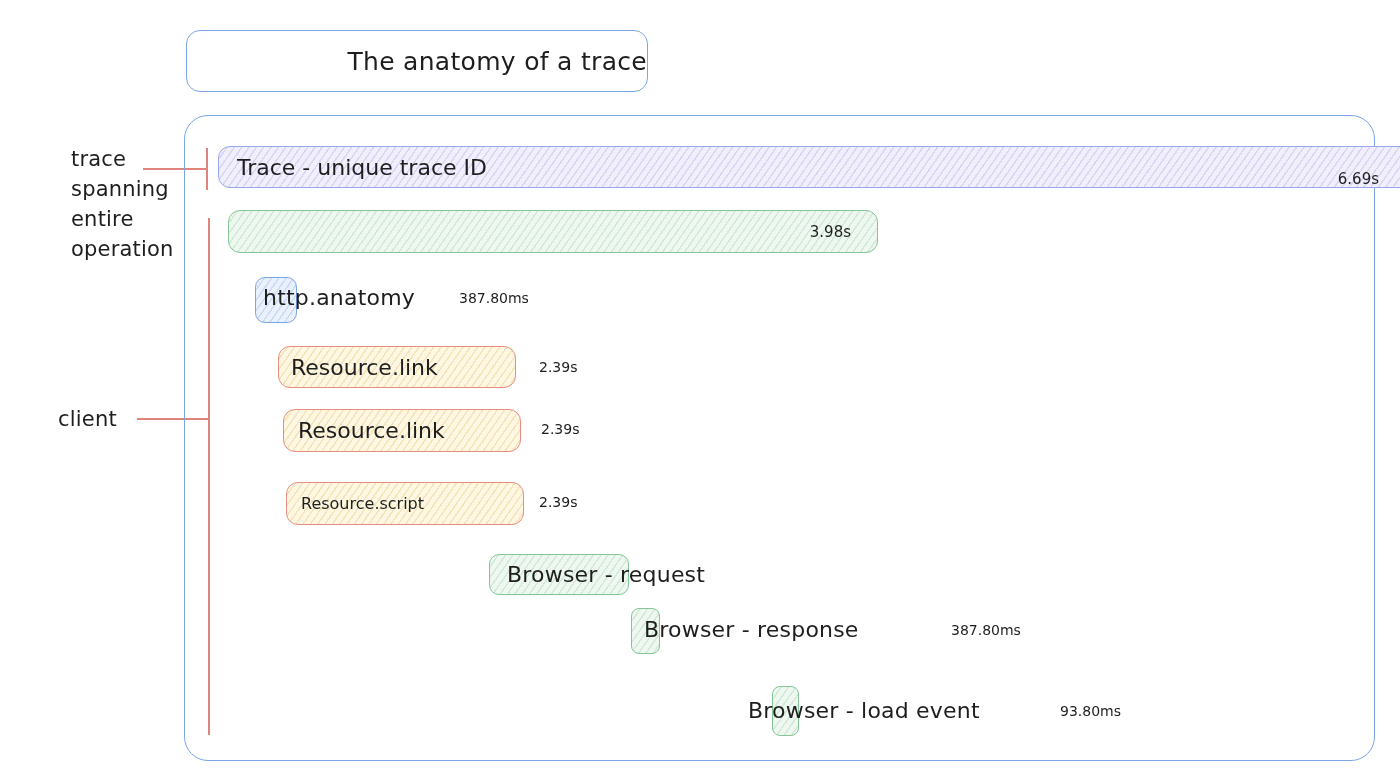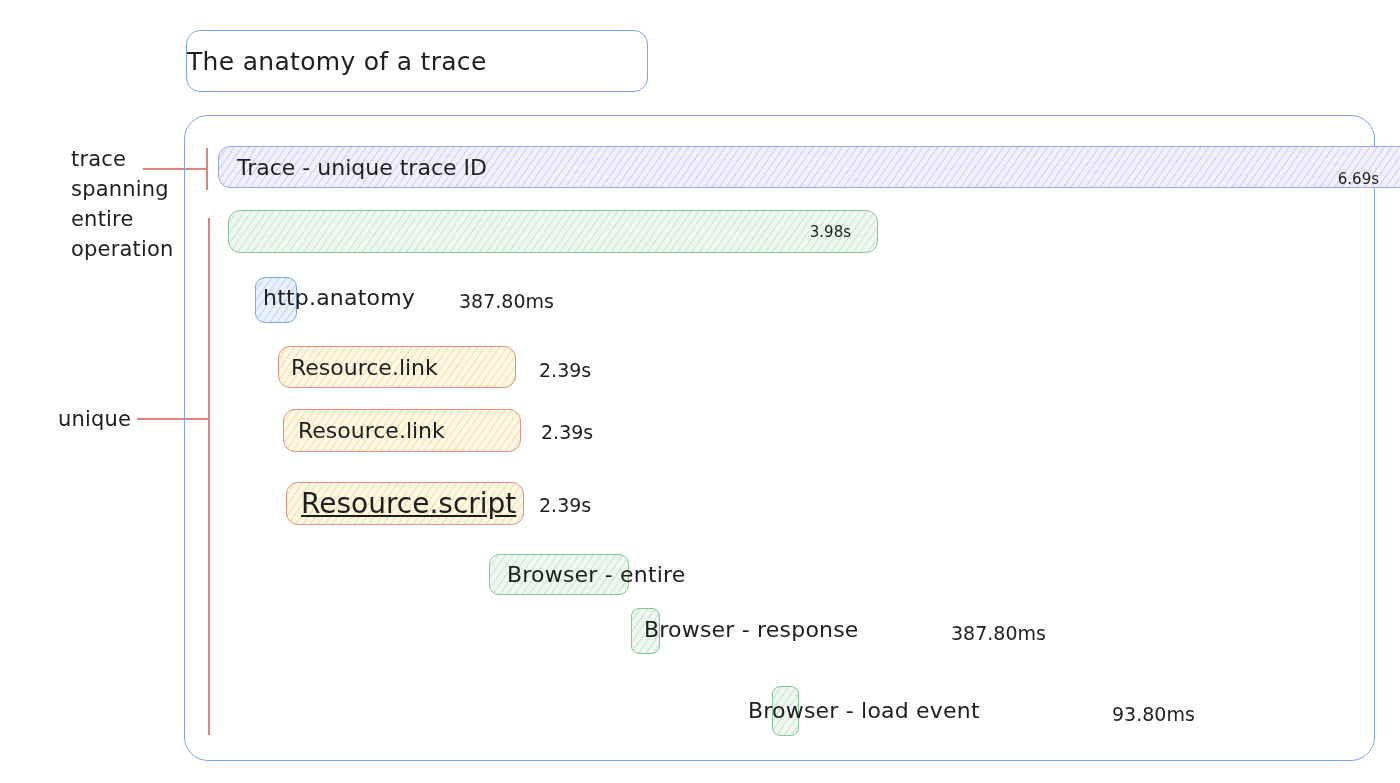--- a/index.html
+++ b/index.html
@@ -9,21 +9,21 @@
     font-family:"DejaVu Sans", sans-serif;
     color:#1e1e1e;
     position:relative;
     overflow:hidden;
   }
   .abs{position:absolute;}
   
   .title-box{
     left:186px;top:30px;width:460px;height:60px;
     border:1.6px solid #7ca6e8;border-radius:14px;
-    display:flex;align-items:center;justify-content:flex-start;
+    display:flex;align-items:center;justify-content:flex-end;
     font-size:25px;letter-spacing:.3px;
   }
   .diagram-container{
     left:184px;top:115px;width:1189px;height:644px;
     border:1.6px solid #7ca6e8;border-radius:24px;
   }
   
   .bar{
     border:1.6px solid;box-sizing:border-box;
     display:flex;align-items:center;
@@ -46,39 +46,39 @@
     border-color:#e98d80;
   }
   
   .trace-bar{left:218px;top:146px;width:1202px;height:42px;border-radius:12px;padding:0 18px;font-size:22px;}
   .trace-bar .dur{margin-left:auto;padding-right:22px;margin-top:24px;}
   .connect-bar{left:228px;top:210px;width:650px;height:43px;border-radius:12px;padding:0 14px;font-size:22px;}
   .connect-bar .dur{margin-left:auto;padding-right:12px;}
   .httpclient-box{left:255px;top:277px;width:42px;height:46px;border-radius:10px;}
   .res1{left:278px;top:346px;width:238px;height:42px;border-radius:12px;padding:0 12px;font-size:22px;}
   .res2{left:283px;top:409px;width:238px;height:43px;border-radius:12px;padding:0 14px;font-size:22px;}
-  .res3{left:286px;top:482px;width:238px;height:43px;border-radius:12px;padding:0 14px;font-size:28px;text-decoration:underline;}
+  .res3{left:286px;top:482px;width:238px;height:43px;border-radius:12px;padding:0 14px;font-size:16px;}
   .request-box{left:489px;top:554px;width:140px;height:41px;border-radius:10px;}
   .response-box{left:631px;top:608px;width:29px;height:46px;border-radius:8px;}
   .loadevent-box{left:772px;top:686px;width:27px;height:50px;border-radius:8px;}
   
   .float-label{font-size:22px;white-space:nowrap;letter-spacing:.2px;}
   .lbl-httpclient{left:263px;top:285px;}
   .lbl-request{left:507px;top:562px;}
   .lbl-response{left:644px;top:617px;text-align:right;}
   .lbl-loadevent{left:748px;top:698px;}
   
   .dur{font-size:15px;}
-  .dur-float{position:absolute;font-size:19px;white-space:nowrap;}
+  .dur-float{position:absolute;font-size:14px;white-space:nowrap;}
   .dur-httpclient{left:459px;top:290px;}
   .dur-res1{left:539px;top:359px;}
   .dur-res2{left:541px;top:421px;}
   .dur-res3{left:539px;top:494px;}
   .dur-response{left:951px;top:622px;}
-  .dur-loadevent{left:1112px;top:703px;}
+  .dur-loadevent{left:1060px;top:703px;}
   
   .note{font-size:21px;line-height:30px;white-space:pre-line;letter-spacing:.2px;}
   .note-trace{left:33px;top:144px;margin-left:38px;}
   .note-spans{left:58px;top:404px;}
   .red{background:#e0837c;}
   .conn-h1{left:143px;top:168px;width:64px;height:2px;}
   .conn-tick{left:206px;top:148px;width:2px;height:42px;}
   .conn-h2{left:137px;top:418px;width:73px;height:2px;}
   .conn-v{left:208px;top:218px;width:2px;height:517px;}
 </style>
@@ -86,21 +86,21 @@
 <body>
 
 <div class="abs title-box">
   <span>The anatomy of a trace</span>
 </div>
 
 <div class="abs note note-trace">trace
 spanning
 entire
 operation</div>
-<div class="abs note note-spans">unique</div>
+<div class="abs note note-spans">client</div>
 
 <div class="abs red conn-h1"></div>
 <div class="abs red conn-tick"></div>
 <div class="abs red conn-h2"></div>
 <div class="abs red conn-v"></div>
 
 <div class="abs diagram-container"></div>
 
 <div class="abs bar fill-purple trace-bar">
   <span>Trace - unique trace ID</span>
@@ -124,21 +124,21 @@
   <span>Resource.link</span>
 </div>
 <div class="dur-float dur-res2">2.39s</div>
 
 <div class="abs bar fill-yellow res3">
   <span>Resource.script</span>
 </div>
 <div class="dur-float dur-res3">2.39s</div>
 
 <div class="abs bar fill-green request-box"></div>
-<div class="abs float-label lbl-request">Browser - entire</div>
+<div class="abs float-label lbl-request">Browser - request</div>
 
 <div class="abs bar fill-green response-box"></div>
 <div class="abs float-label lbl-response">Browser - response</div>
 <div class="dur-float dur-response">387.80ms</div>
 
 <div class="abs bar fill-green loadevent-box"></div>
 <div class="abs float-label lbl-loadevent">Browser - load event</div>
 <div class="dur-float dur-loadevent">93.80ms</div>
 
 </body></html>

